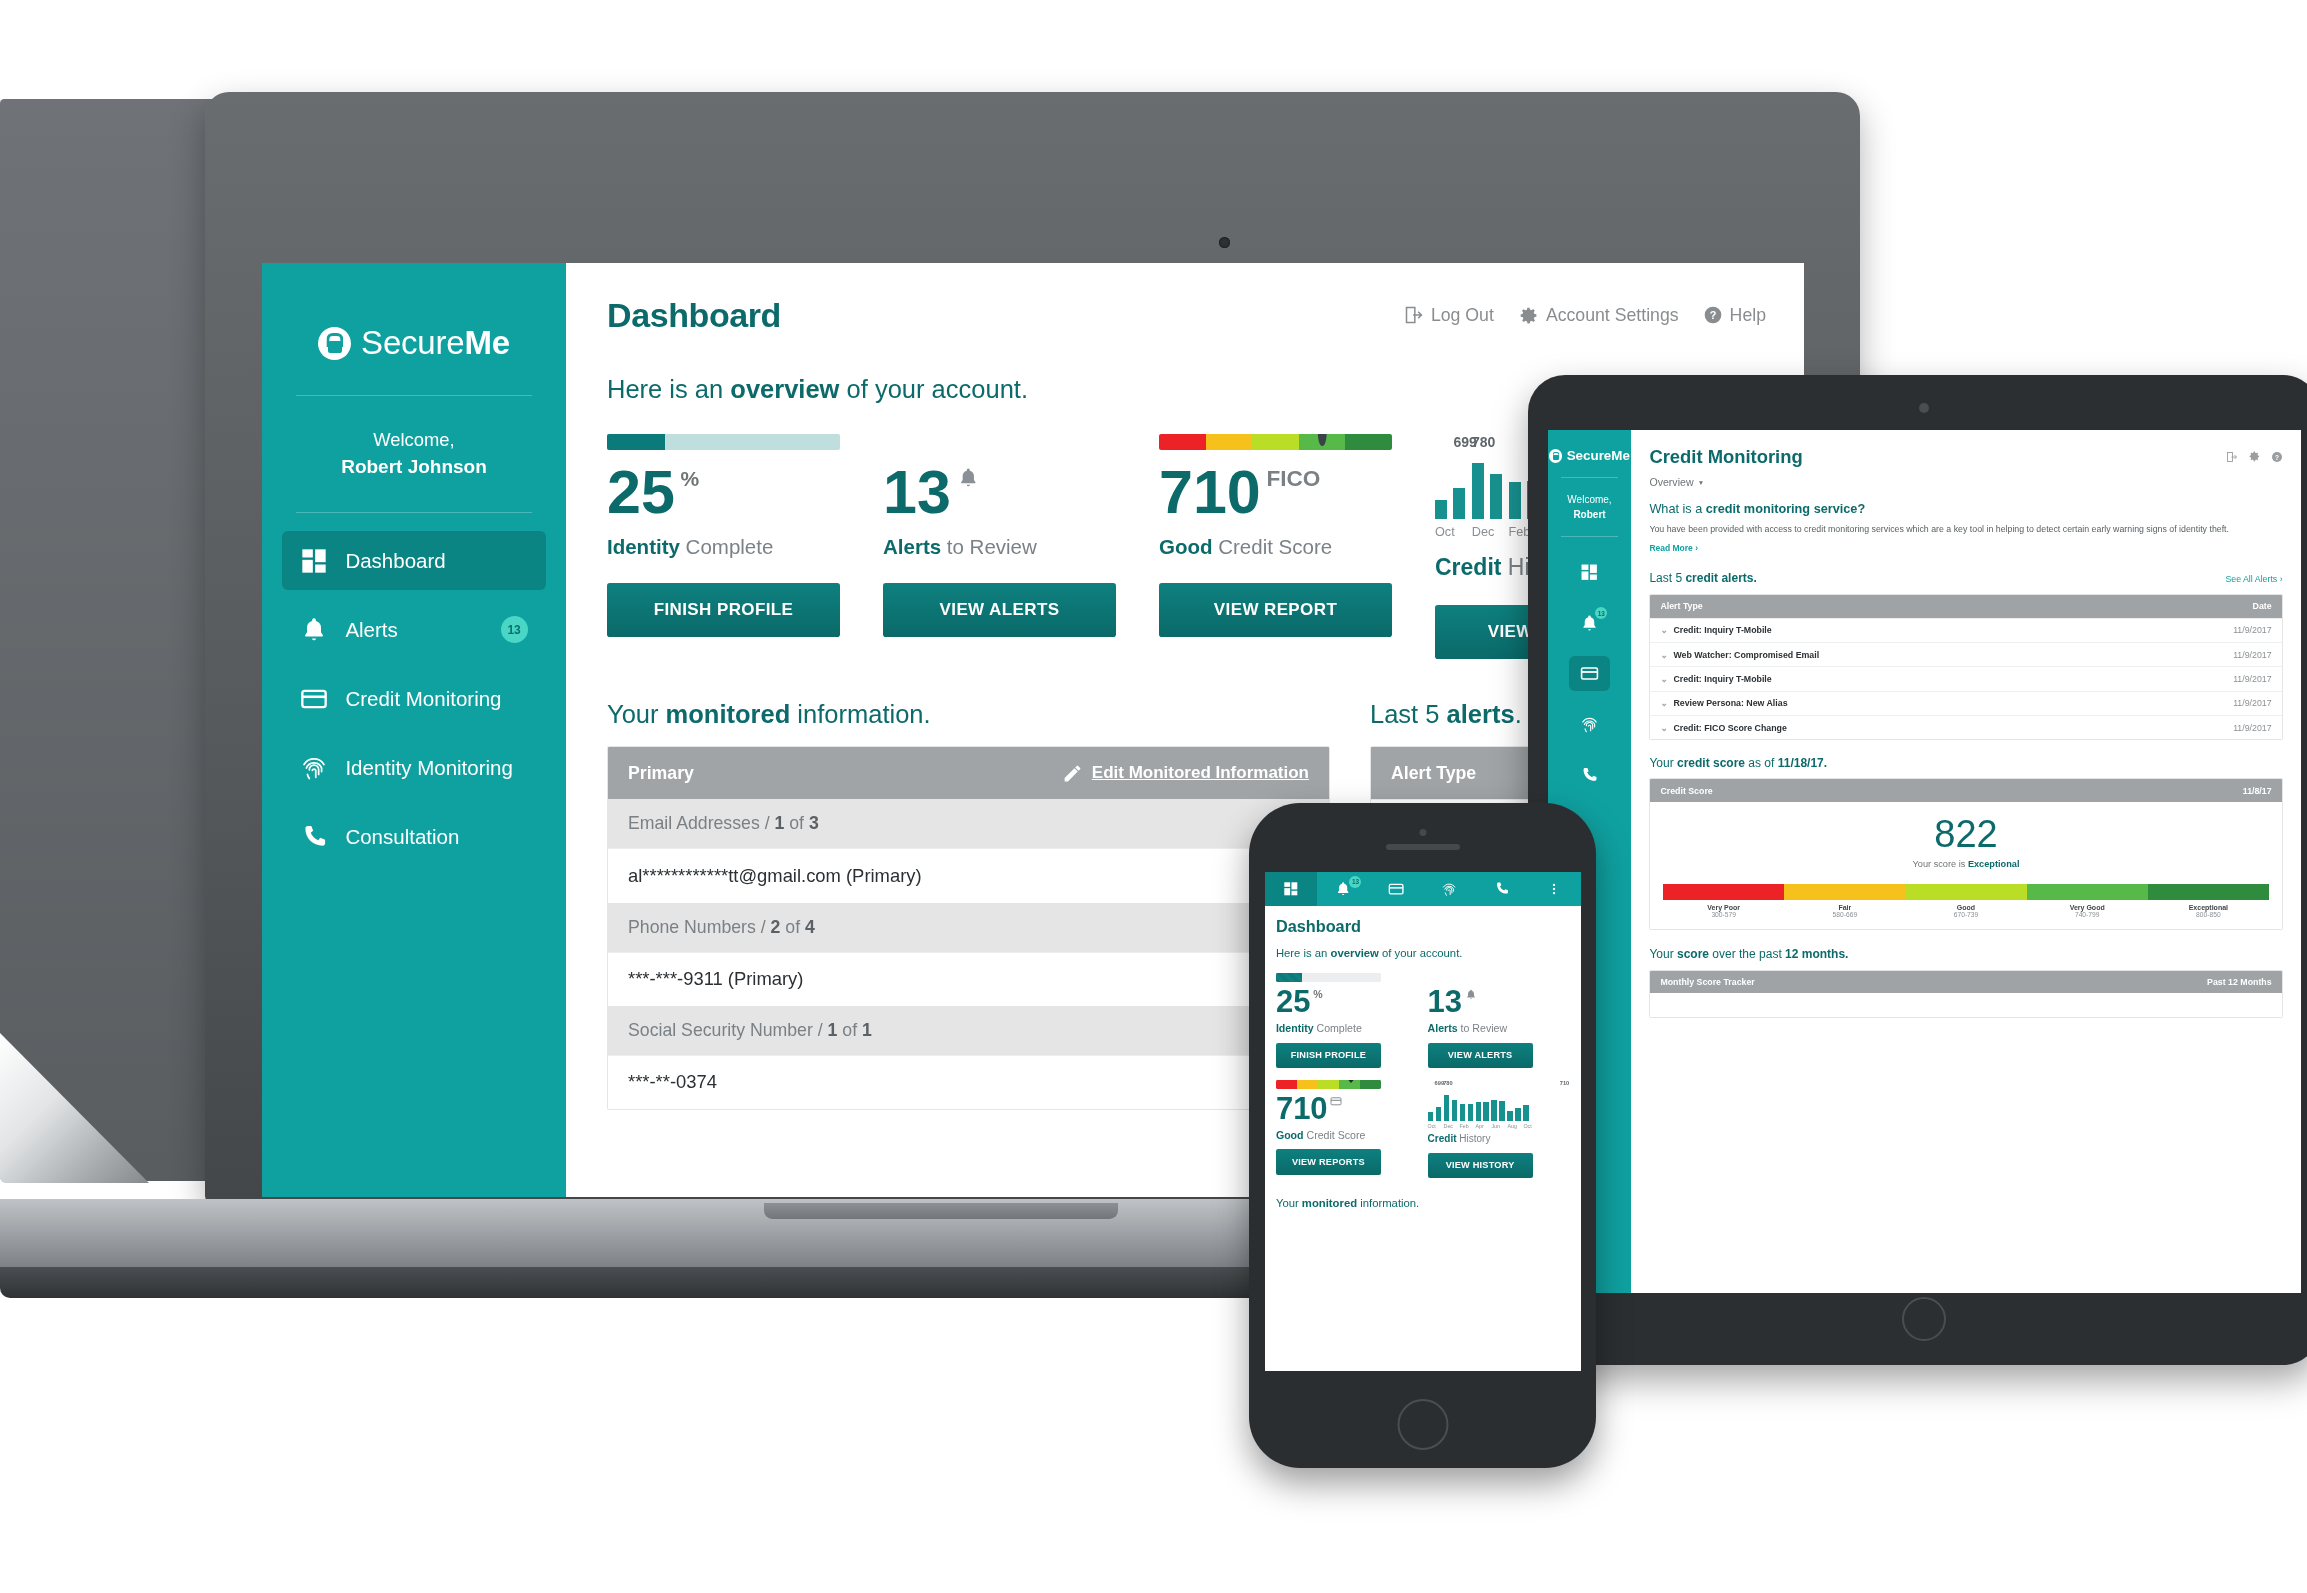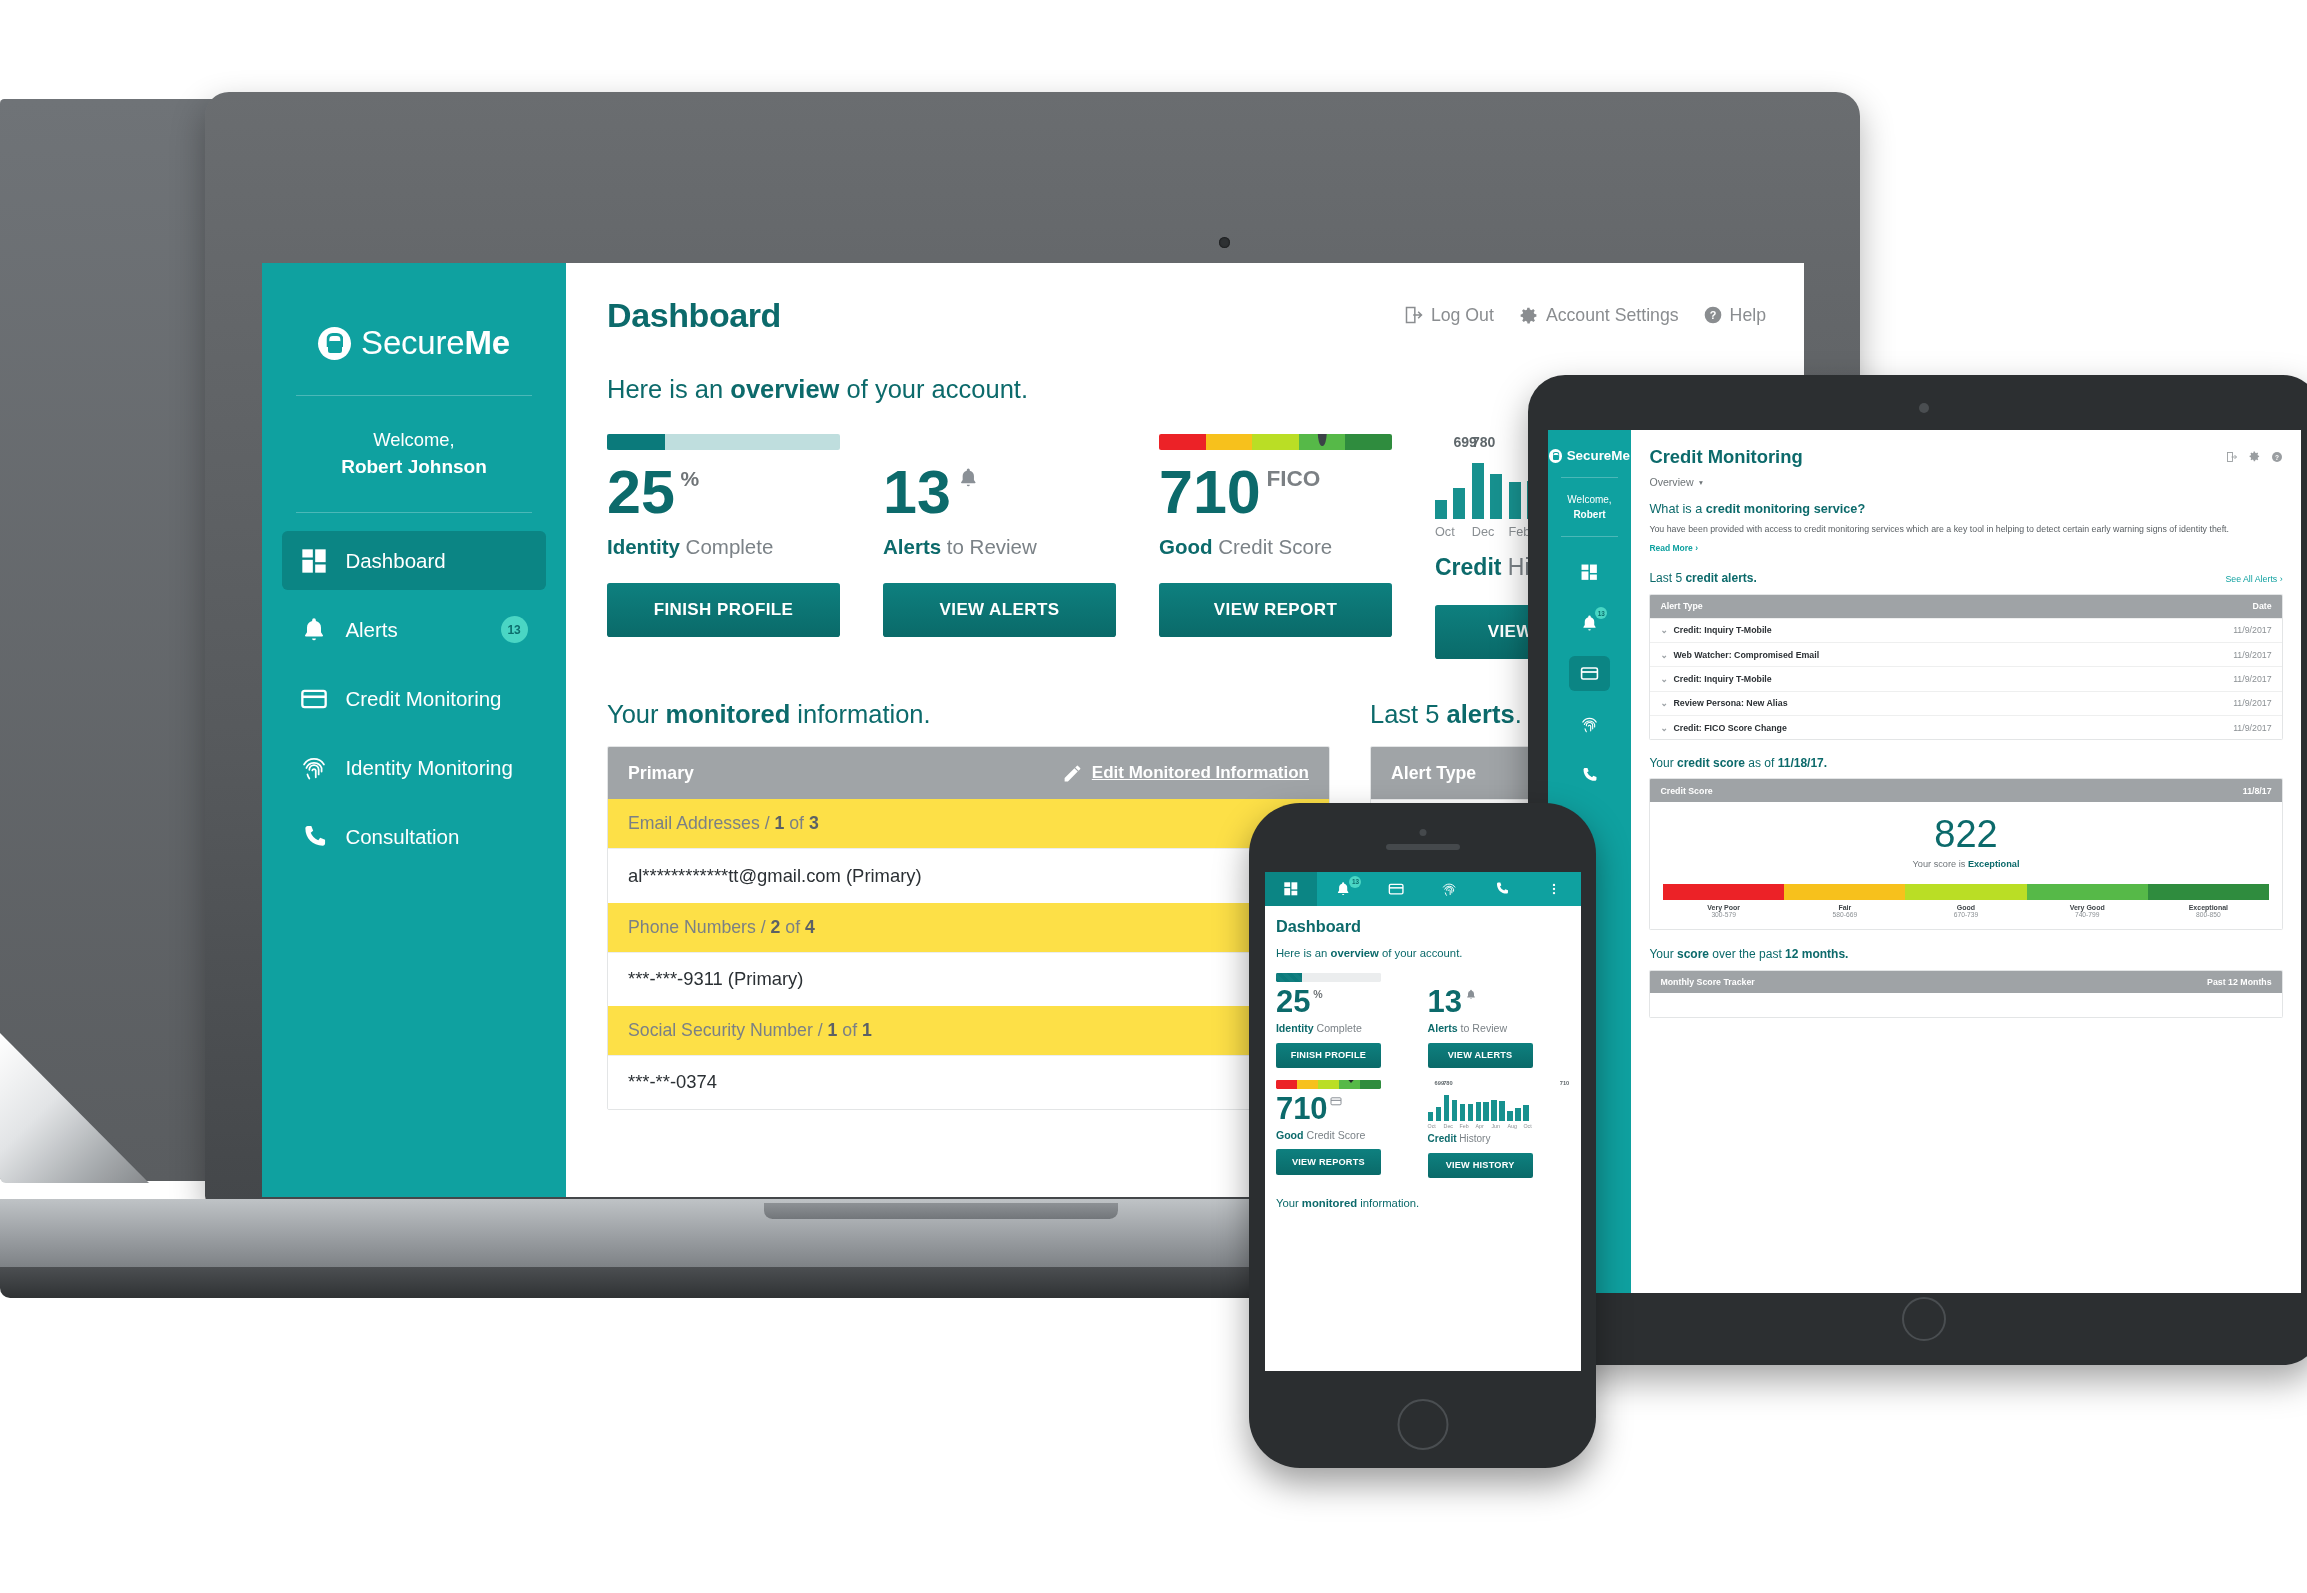--- a/index.html
+++ b/index.html
@@ -112,21 +112,21 @@
 
   .sec2 { display:flex; gap:40px; margin-top: 41px; }
   .sec2 > div { min-width:0; }
   .sectitle { color:#0c6a6b; font-size:25.5px; }
   .sectitle b { font-weight:700; }
   .card { margin-top:17px; border:0.7px solid #e3e5e6; border-radius:2.1px; overflow:hidden; }
   .card-head { background:#a0a4a7; color:#fff; display:flex; align-items:center;
                justify-content:space-between; padding: 15.6px 20px; font-size:17.7px; font-weight:700;}
   .card-head .edit { display:flex; align-items:center; gap:8.5px; font-weight:700;
                      text-decoration:underline; font-size:17px; }
-  .row-group { background:#fde047; padding: 14px 20px; font-size:17.7px; color:#7b8085; }
+  .row-group { background:#e5e5e5; padding: 14px 20px; font-size:17.7px; color:#7b8085; }
   .row-group b { color:#5c6165; font-weight:700; }
   .row-val { background:#fff; padding: 15.6px 20px; font-size:18.4px; color:#2b3034;
              border-top:0.7px solid #eceeef; }
 
   
   #tablet { position:absolute; left:1528px; top:375px; width:792px; height:990px; }
   .tb-body { position:absolute; inset:0; background:#2c2f31; border-radius:37px;
              box-shadow:0 15.6px 35px rgba(0,0,0,.35); }
   .tb-cam { position:absolute; left:50%; top:28px; transform:translateX(-50%);
             width:10px; height:10px; border-radius:50%; background:#4a4e51; }

